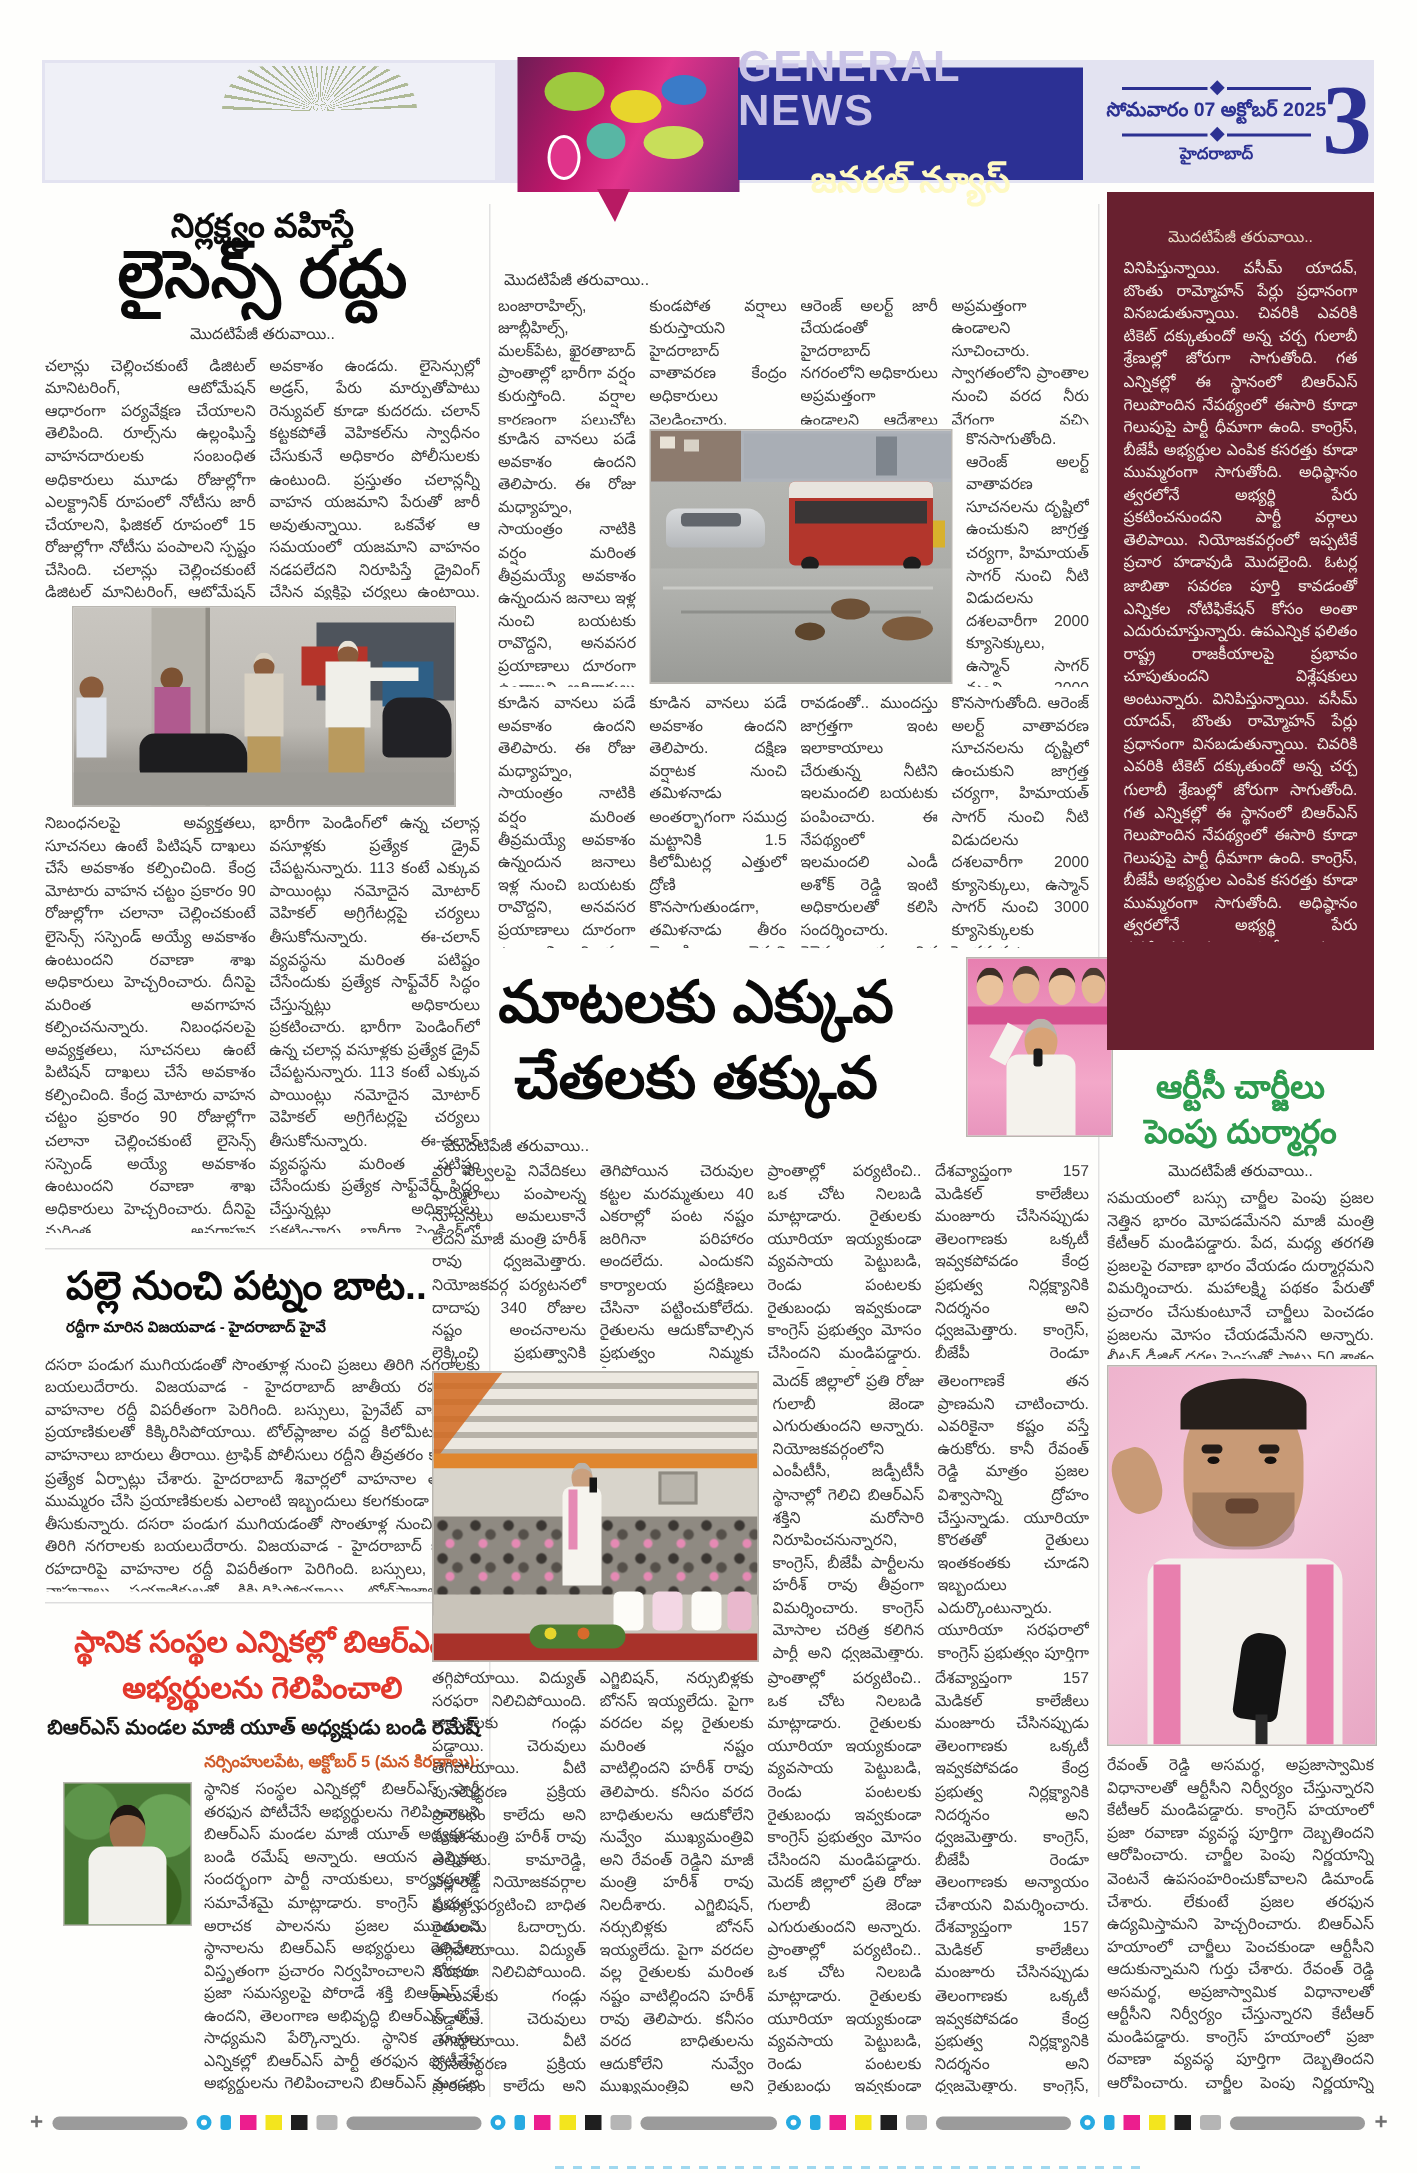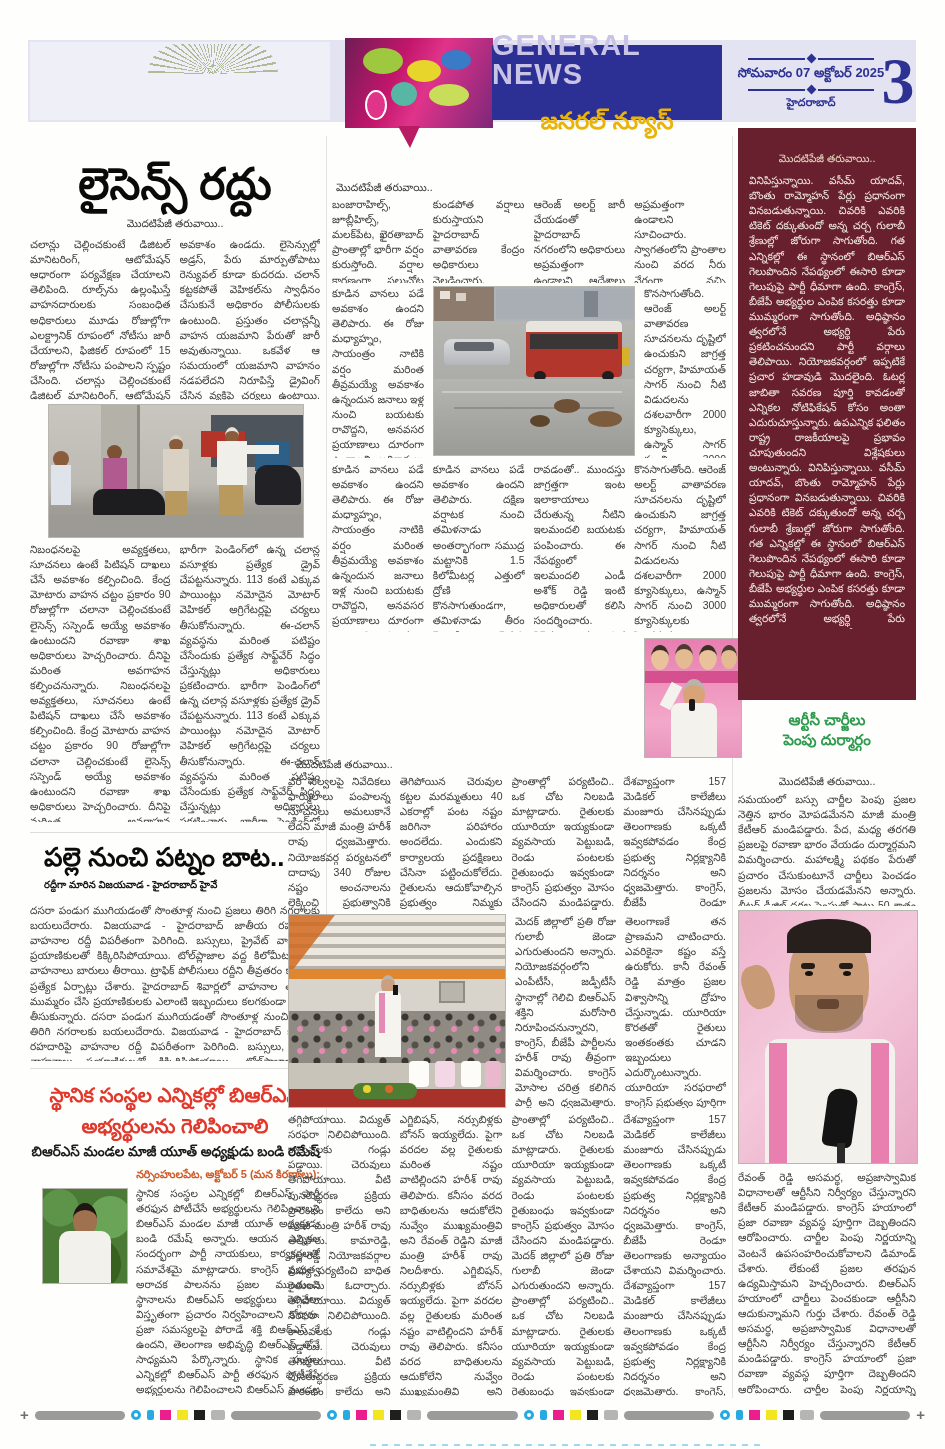--- a/index.html
+++ b/index.html
@@ -18,21 +18,21 @@
   #masthead-box span{color:#fff;font-size:33px;font-weight:bold;letter-spacing:2px;
         text-shadow:0 0 2px #1a1d6e,1px 1px 0 #1a1d6e;}
   #map{left:345px;top:38px;width:148px;height:90px;
        background:linear-gradient(115deg,#6e1d55 0%,#c2166b 35%,#e0338a 55%,#7c2778 100%);}
   .blob{position:absolute;border-radius:50%;}
   #map-tail{left:398px;top:126px;width:0;height:0;border-left:12px solid transparent;
        border-right:10px solid transparent;border-top:22px solid #b81a63;}
   #brandbox{left:492px;top:45px;width:230px;height:75px;background:#2c3094;
        display:flex;flex-direction:column;align-items:center;justify-content:center;gap:2px;}
   #brand-en{color:#c9c3e6;font-size:29px;font-weight:bold;letter-spacing:1px;line-height:1;}
-  #brand-te{color:#eab308;font-size:24px;font-weight:bold;line-height:1.1;margin-top:17px;}
+  #brand-te{color:#fef9c3;font-size:24px;font-weight:bold;line-height:1.1;margin-top:17px;}
   #datebox{left:740px;top:46px;width:142px;height:74px;display:flex;flex-direction:column;
        align-items:center;justify-content:center;gap:3px;color:#2c3192;}
   .ruleline{display:flex;align-items:center;width:126px;}
   .ruleline i{flex:1;height:2px;background:#2c3192;}
   .ruleline b{width:7px;height:7px;background:#2c3192;transform:rotate(45deg);margin:0 3px;}
   #date-text{font-size:13px;font-weight:bold;white-space:nowrap;}
   #city-text{font-size:11px;font-weight:bold;}
   #pageno{left:878px;top:42px;width:40px;height:78px;color:#2c3192;font-weight:bold;
        font-family:"Liberation Serif","DejaVu Serif",serif;font-size:66px;line-height:78px;text-align:center;}
   
@@ -60,21 +60,21 @@
   
   #ph-ramesh{background:radial-gradient(circle at 20% 20%,#5d944a 0 18%,transparent 19%),
              radial-gradient(circle at 80% 30%,#6aa457 0 22%,transparent 23%),
              radial-gradient(circle at 60% 80%,#38611f 0 30%,transparent 31%),#4a7a36;}
   
   #jubilee-box{background:#68202f;color:#f2ece2;padding:14px 11px;box-sizing:border-box;}
   #jubilee-head{color:#f3c728;font-size:18.5px;font-weight:bold;text-align:center;line-height:1.5;}
   #jubilee-box .contd{color:#e9ddc4;}
   #jubilee-box .btxt{color:#f4efe6;}
   
-  .rtc-head{color:#2e9b4e;font-size:15px;font-weight:bold;text-align:center;line-height:1.35;}
+  .rtc-head{color:#2e9b4e;font-size:22px;font-weight:bold;text-align:center;line-height:1.35;}
   
   #brs-head{color:#e2382c;font-size:20px;font-weight:bold;text-align:center;line-height:1.55;}
   #brs-sub{font-size:13.5px;font-weight:bold;color:#1a1a1a;text-align:right;}
   #brs-date{font-size:11px;color:#cf5a28;text-align:right;font-weight:bold;}
   
   #marks{left:20px;top:1408px;width:905px;height:14px;display:flex;align-items:center;gap:6px;}
   .mk-plus{color:#6f6f6f;font-size:15px;line-height:10px;font-weight:bold;}
   .mk-bar{height:9px;background:#9b9b9b;border-radius:5px;flex:1;}
   .mk-c{width:10px;height:10px;border:3px solid #27aae1;border-radius:50%;box-sizing:border-box;background:#fff;}
   .mk-cb{width:7px;height:10px;background:#27aae1;border-radius:2px;}
@@ -118,20 +118,21 @@
         <b></b>
         <i></i>
       </div>
     <div id="city-text">హైదరాబాద్</div>
   </div>
   <div class="abs" id="pageno">3</div>
 
   <div class="abs vrule" style="left:326px;top:136px;height:1262px;"></div>
   <div class="abs vrule" style="left:732px;top:136px;height:1262px;"></div>
 
+  <div class="abs kicker" style="left:30px;top:138px;width:290px;">నిర్లక్ష్యం వహిస్తే</div>
   <div class="abs bighead" style="left:30px;top:160px;width:290px;font-size:44px;line-height:1.1;">లైసెన్స్ రద్దు</div>
   <div class="abs contd" style="left:30px;top:217px;width:290px;">మొదటిపేజీ తరువాయి..</div>
   <div class="abs cols" style="left:30px;top:237px;width:290px;height:163px;">
     <div class="btxt">చలాన్లు చెల్లించకుంటే డిజిటల్ మానిటరింగ్, ఆటోమేషన్ ఆధారంగా పర్యవేక్షణ చేయాలని తెలిపింది. రూల్స్‌ను ఉల్లంఘిస్తే వాహనదారులకు సంబంధిత అధికారులు మూడు రోజుల్లోగా ఎలక్ట్రానిక్ రూపంలో నోటీసు జారీ చేయాలని, ఫిజికల్ రూపంలో 15 రోజుల్లోగా నోటీసు పంపాలని స్పష్టం చేసింది. చలాన్లు చెల్లించకుంటే డిజిటల్ మానిటరింగ్, ఆటోమేషన్ ఆధారంగా పర్యవేక్షణ చేయాలని తెలిపింది. రూల్స్‌ను ఉల్లంఘిస్తే వాహనదారులకు సంబంధిత అధికారులు మూడు రోజుల్లోగా ఎలక్ట్రానిక్ రూపంలో నోటీసు జారీ చేయాలని, ఫిజికల్ రూపంలో 15 రోజుల్లోగా నోటీసు పంపాలని స్పష్టం చేసింది.</div>
     <div class="btxt">అవకాశం ఉండదు. లైసెన్సుల్లో అడ్రస్, పేరు మార్పుతోపాటు రెన్యువల్ కూడా కుదరదు. చలాన్ కట్టకపోతే వెహికల్‌ను స్వాధీనం చేసుకునే అధికారం పోలీసులకు ఉంటుంది. ప్రస్తుతం చలాన్లన్నీ వాహన యజమాని పేరుతో జారీ అవుతున్నాయి. ఒకవేళ ఆ సమయంలో యజమాని వాహనం నడపలేదని నిరూపిస్తే డ్రైవింగ్ చేసిన వ్యక్తిపై చర్యలు ఉంటాయి. అవకాశం ఉండదు. లైసెన్సుల్లో అడ్రస్, పేరు మార్పుతోపాటు రెన్యువల్ కూడా కుదరదు. చలాన్ కట్టకపోతే వెహికల్‌ను స్వాధీనం చేసుకునే అధికారం పోలీసులకు ఉంటుంది. ప్రస్తుతం చలాన్లన్నీ వాహన యజమాని పేరుతో జారీ అవుతున్నాయి. ఒకవేళ ఆ సమయంలో యజమాని వాహనం నడపలేదని నిరూపిస్తే డ్రైవింగ్ చేసిన వ్యక్తిపై చర్యలు ఉంటాయి.</div>
   </div>
 
   <div class="abs photo" id="ph-police" style="left:48px;top:404px;width:254px;height:132px;">
     <div class="abs" style="left:52px;top:0;width:36px;height:132px;background:#b4b1a9;border-right:3px solid #8f8c84;"></div>
     <div class="abs" style="right:0;top:10px;width:92px;height:52px;background:#4e545c;"></div>
@@ -212,20 +213,24 @@
     <div class="btxt" style="flex:1;">కొనసాగుతోంది. ఆరెంజ్ అలర్ట్ వాతావరణ సూచనలను దృష్టిలో ఉంచుకుని జాగ్రత్త చర్యగా, హిమాయత్ సాగర్ నుంచి నీటి విడుదలను దశలవారీగా 2000 క్యూసెక్కులు, ఉస్మాన్ సాగర్ నుంచి 3000 క్యూసెక్కులకు పెంచనున్నట్లు అధికారులు ప్రకటనలో తెలిపారు. రెండు రిజర్వాయర్ల నుంచి కలిపి మొత్తం విడుదల మధ్యాహ్నం 3:00 గంటల నుంచి 5000 క్యూసెక్కులకు చేరుకుంటుందని అధికారులు తెలిపారు.</div>
   </div>
 
   <div class="abs cols" style="left:332px;top:462px;width:394px;height:170px;">
     <div class="btxt">కూడిన వానలు పడే అవకాశం ఉందని తెలిపారు. ఈ రోజు మధ్యాహ్నం, సాయంత్రం నాటికి వర్షం మరింత తీవ్రమయ్యే అవకాశం ఉన్నందున జనాలు ఇళ్ల నుంచి బయటకు రావొద్దని, అనవసర ప్రయాణాలు దూరంగా ఉండాలని అధికారులు కోరారు. ఈ క్రమంలో హైదరాబాద్ సహా తెలంగాణలోని అన్ని జిల్లాలకు వాతావరణ శాఖ ఎల్లో అలర్ట్ జారీ చేయడంతో రాగా తెలంగాణ రాష్ట్రంలో రాబోయే నాలుగు రోజుల పాటు కూడిన వానలు పడే అవకాశం ఉందని తెలిపారు. ఈ రోజు మధ్యాహ్నం, సాయంత్రం నాటికి వర్షం మరింత తీవ్రమయ్యే అవకాశం ఉన్నందున జనాలు ఇళ్ల నుంచి బయటకు రావొద్దని, అనవసర ప్రయాణాలు దూరంగా ఉండాలని అధికారులు కోరారు. ఈ క్రమంలో హైదరాబాద్ సహా తెలంగాణలోని అన్ని జిల్లాలకు వాతావరణ శాఖ ఎల్లో అలర్ట్ జారీ చేయడంతో రాగా తెలంగాణ రాష్ట్రంలో రాబోయే నాలుగు రోజుల పాటు</div>
     <div class="btxt">కూడిన వానలు పడే అవకాశం ఉందని తెలిపారు. దక్షిణ వర్షాటక నుంచి తమిళనాడు అంతర్భాగంగా సముద్ర మట్టానికి 1.5 కిలోమీటర్ల ఎత్తులో ద్రోణి కొనసాగుతుండగా, తమిళనాడు తీరం వెంబడి నైరుతి బంగాళాఖాతంలో సముద్ర మట్టానికి 3.1 కిలోమీటర్ల ఎత్తులో ఉపరితల ఆవర్తనం విస్తరించి ఉంది. వీటి ప్రభావంతో తెలంగాణ వ్యాప్తంగా ఆదివారం వర్షాలు కురిశాయి. కూడిన వానలు పడే అవకాశం ఉందని తెలిపారు. దక్షిణ వర్షాటక నుంచి తమిళనాడు అంతర్భాగంగా సముద్ర మట్టానికి 1.5 కిలోమీటర్ల ఎత్తులో ద్రోణి కొనసాగుతుండగా, తమిళనాడు తీరం వెంబడి నైరుతి బంగాళాఖాతంలో సముద్ర మట్టానికి 3.1 కిలోమీటర్ల ఎత్తులో ఉపరితల ఆవర్తనం విస్తరించి ఉంది. వీటి ప్రభావంతో తెలంగాణ వ్యాప్తంగా ఆదివారం వర్షాలు కురిశాయి.</div>
     <div class="btxt">రావడంతో.. ముందస్తు జాగ్రత్తగా ఇంట ఇలాకాయాలు చేరుతున్న నీటిని ఇలమందలి బయటకు పంపించారు. ఈ నేపథ్యంలో ఇలమందలి ఎండీ అశోక్ రెడ్డి ఇంటి అధికారులతో కలిసి సందర్శించారు. రెవెన్యూ, సంబంధిత అధికారులను అప్రమత్తం చేశారు. ఎప్పటికప్పుడు వరద పరిస్థితిని అంచనా వేస్తూ రావడంతో.. ముందస్తు జాగ్రత్తగా ఇంట ఇలాకాయాలు చేరుతున్న నీటిని ఇలమందలి బయటకు పంపించారు. ఈ నేపథ్యంలో ఇలమందలి ఎండీ అశోక్ రెడ్డి ఇంటి అధికారులతో కలిసి సందర్శించారు. రెవెన్యూ, సంబంధిత అధికారులను అప్రమత్తం చేశారు. ఎప్పటికప్పుడు వరద పరిస్థితిని అంచనా వేస్తూ</div>
     <div class="btxt">కొనసాగుతోంది. ఆరెంజ్ అలర్ట్ వాతావరణ సూచనలను దృష్టిలో ఉంచుకుని జాగ్రత్త చర్యగా, హిమాయత్ సాగర్ నుంచి నీటి విడుదలను దశలవారీగా 2000 క్యూసెక్కులు, ఉస్మాన్ సాగర్ నుంచి 3000 క్యూసెక్కులకు పెంచనున్నట్లు అధికారులు ప్రకటనలో తెలిపారు. రెండు రిజర్వాయర్ల నుంచి కలిపి మొత్తం విడుదల మధ్యాహ్నం 3:00 గంటల నుంచి 5000 క్యూసెక్కులకు చేరుకుంటుందని అధికారులు తెలిపారు. కొనసాగుతోంది. ఆరెంజ్ అలర్ట్ వాతావరణ సూచనలను దృష్టిలో ఉంచుకుని జాగ్రత్త చర్యగా, హిమాయత్ సాగర్ నుంచి నీటి విడుదలను దశలవారీగా 2000 క్యూసెక్కులు, ఉస్మాన్ సాగర్ నుంచి 3000 క్యూసెక్కులకు పెంచనున్నట్లు అధికారులు ప్రకటనలో తెలిపారు. రెండు రిజర్వాయర్ల నుంచి కలిపి మొత్తం విడుదల మధ్యాహ్నం 3:00 గంటల నుంచి 5000 క్యూసెక్కులకు చేరుకుంటుందని అధికారులు తెలిపారు.</div>
   </div>
 
+  <div class="abs bighead" style="left:292px;top:644px;width:344px;font-size:39px;line-height:1.3;">
+    <div>మాటలకు ఎక్కువ</div>
+    <div>చేతలకు తక్కువ</div>
+  </div>
   <div class="abs photo" id="ph-harish" style="left:644px;top:638px;width:96px;height:118px;">
     <div class="abs" style="left:6px;top:6px;width:18px;height:20px;background:#e9c29c;border-radius:50%;border-top:5px solid #3c2e26;"></div>
     <div class="abs" style="left:30px;top:5px;width:18px;height:20px;background:#e3ba92;border-radius:50%;border-top:5px solid #4a3a30;"></div>
     <div class="abs" style="left:54px;top:6px;width:18px;height:20px;background:#e9c29c;border-radius:50%;border-top:5px solid #3c2e26;"></div>
     <div class="abs" style="left:76px;top:6px;width:16px;height:19px;background:#e3ba92;border-radius:50%;border-top:5px solid #4a3a30;"></div>
     <div class="abs" style="left:0;top:32px;width:96px;height:12px;background:#d4508e;"></div>
     <div class="abs" style="left:38px;top:40px;width:22px;height:24px;background:#d8a377;border-radius:50%;border-top:6px solid #b9b3ab;"></div>
     <div class="abs" style="left:26px;top:64px;width:46px;height:54px;background:#f4f2ec;border-radius:8px 8px 0 0;"></div>
     <div class="abs" style="left:20px;top:44px;width:12px;height:26px;background:#f4f2ec;transform:rotate(28deg);"></div>
     <div class="abs" style="left:44px;top:60px;width:6px;height:12px;background:#191919;border-radius:2px;"></div>

